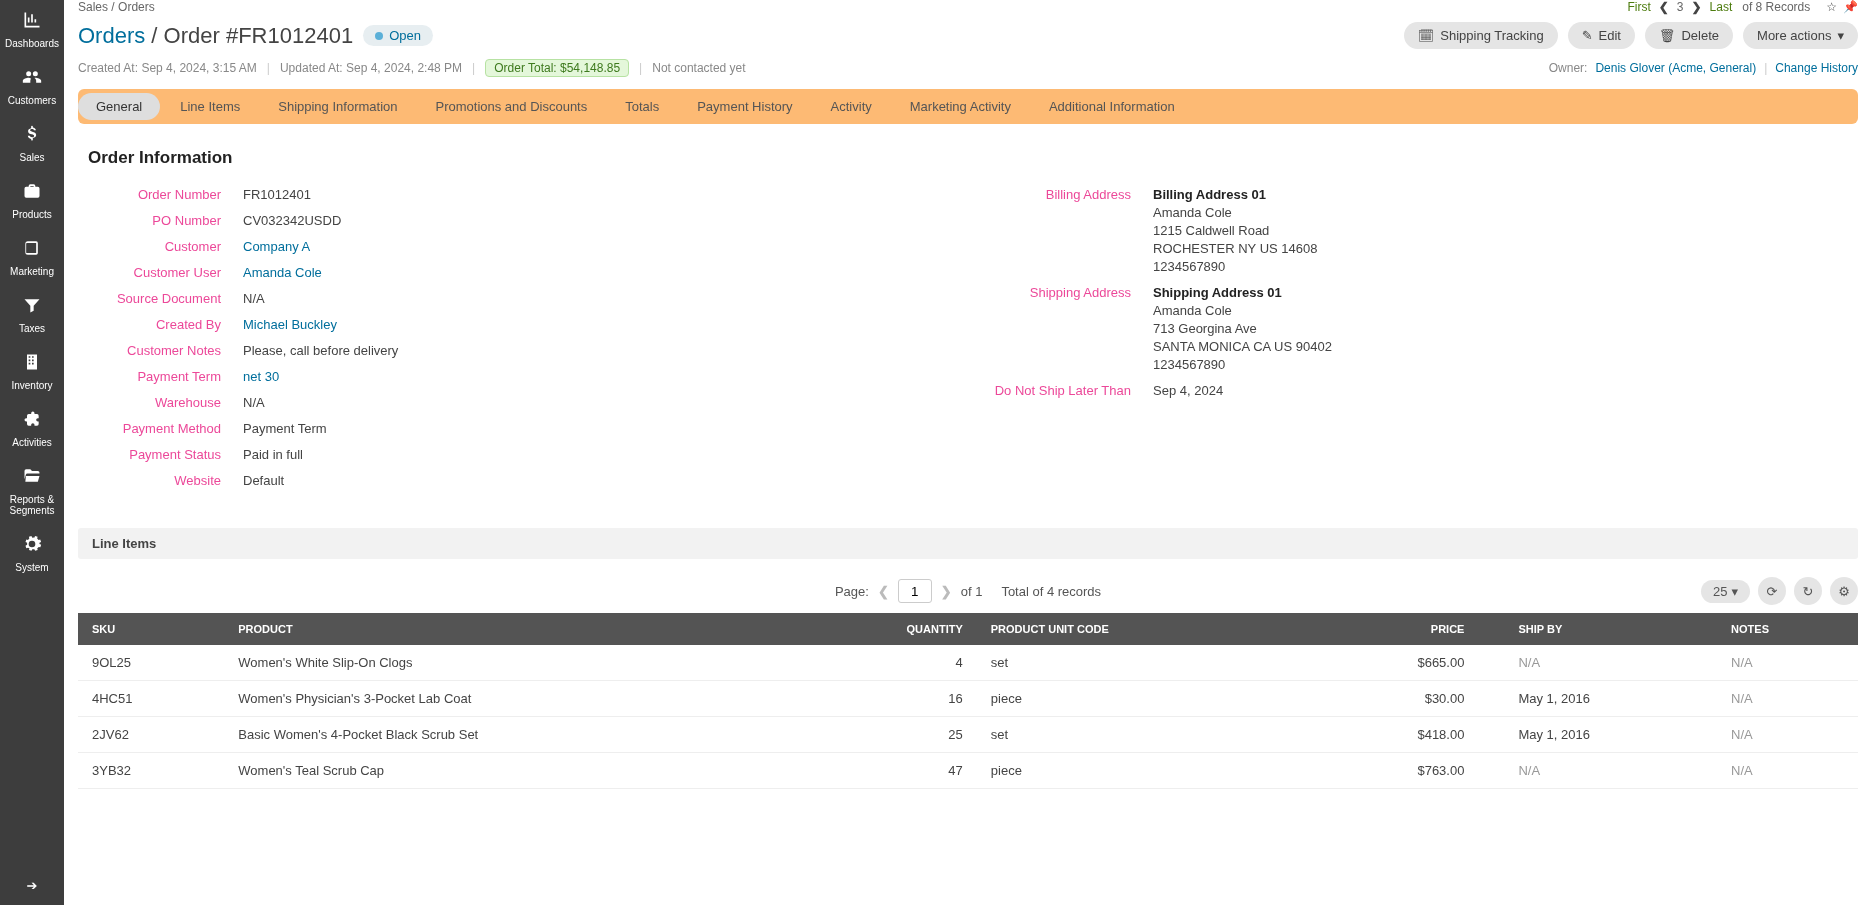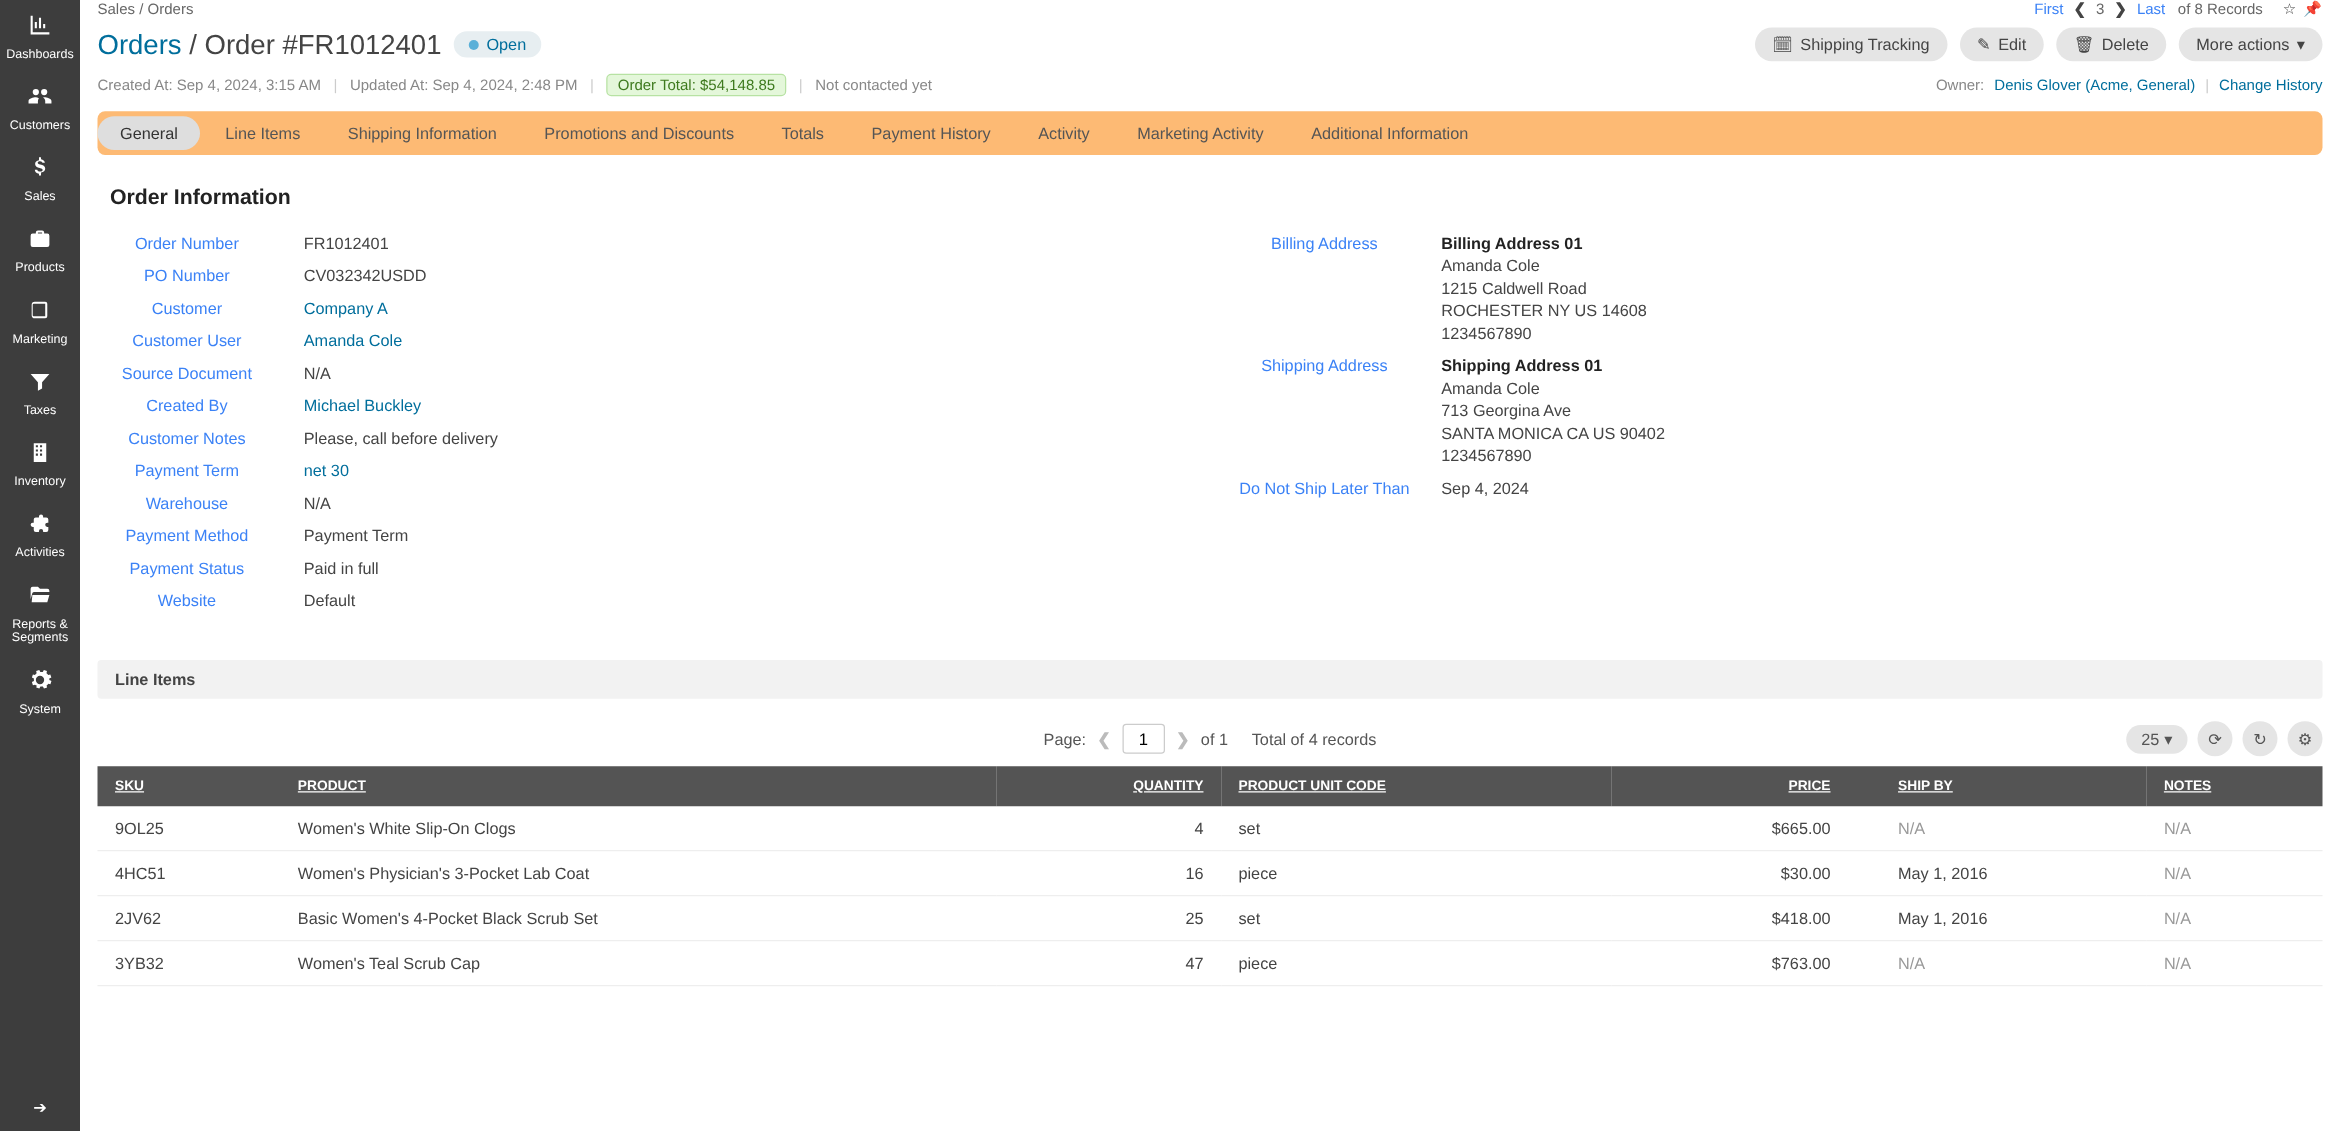--- a/index.html
+++ b/index.html
@@ -11,21 +11,21 @@
   .sidebar-item .icon { font-size: 18px; margin-bottom: 3px; }
   .sidebar-item svg { width: 20px; height: 20px; fill: #fff; }
   .sidebar-toggle { margin-top: auto; width: 100%; padding: 12px 0; display: flex; justify-content: center; color: #fff; cursor: pointer; }
   
   
   .main { margin-left: 60px; padding: 0 18px 30px; }
   
   
   .crumb-row { display: flex; justify-content: space-between; align-items: center; padding: 0 0 4px; font-size: 12px; color: #666; }
   .crumb-row .nav { display: flex; align-items: center; gap: 6px; }
-  .crumb-row .nav a { color: #3b82f6; text-decoration: none; cursor: pointer; }
+  .crumb-row .nav a { color: #4d7c0f; text-decoration: none; cursor: pointer; }
   .crumb-row .chev { cursor: pointer; font-weight: bold; color: #444; padding: 0 2px; }
   .crumb-row .ico { cursor: pointer; color: #444; }
   
   
   .title-row { display: flex; justify-content: space-between; align-items: center; padding: 4px 0 10px; }
   .title-left { display: flex; align-items: center; gap: 10px; }
   .title-left h1 { font-size: 22px; font-weight: 400; color: #444; }
   .title-left h1 a { color: #006e9c; text-decoration: none; }
   .status-pill { display: inline-flex; align-items: center; gap: 6px; background: #e7eef1; border-radius: 12px; padding: 3px 12px; font-size: 13px; color: #006e9c; }
   .status-pill .dot { width: 8px; height: 8px; border-radius: 50%; background: #5bb0d8; }
@@ -45,40 +45,40 @@
   .tab { padding: 6px 18px; color: #555; cursor: pointer; border-radius: 16px; font-size: 13px; }
   .tab.active { background: #dedede; color: #333; }
   
   
   h2.section { font-size: 17px; font-weight: 700; color: #222; margin-bottom: 18px; }
   
   
   .info-two-col { display: flex; gap: 40px; margin-bottom: 30px; }
   .info-col { flex: 1; }
   .info-row { display: flex; margin-bottom: 8px; font-size: 13px; line-height: 18px; }
-  .info-row .lbl { width: 165px; text-align: center; color: #3b82f6; padding-right: 22px; flex-shrink: 0; }
+  .info-row .lbl { width: 165px; text-align: right; color: #ec4899; padding-right: 22px; flex-shrink: 0; }
   .info-row .val { color: #444; }
   .info-row .val a { color: #006e9c; text-decoration: none; }
   .info-row .val .bold { font-weight: 700; color: #222;}
   
   
   .sub-section-header { background: #f2f2f2; padding: 8px 14px; font-weight: 700; font-size: 13px; color: #444; border-radius: 3px; margin-bottom: 20px; }
   
   
   .grid-toolbar { display: flex; align-items: center; justify-content: center; position: relative; margin-bottom: 10px; font-size: 13px; color: #555; }
   .grid-toolbar .center { display: flex; align-items: center; gap: 5px; }
   .grid-toolbar input.pg { width: 34px; height: 24px; text-align: center; border: 1px solid #ccc; border-radius: 3px; }
   .grid-toolbar .pager-btn { cursor: pointer; color: #bbb; font-weight:bold; padding:0 4px; }
   .grid-toolbar .right { position: absolute; right: 0; display: flex; align-items: center; gap: 8px; }
   .pill-btn { background: #e5e5e5; border-radius: 14px; padding: 4px 12px; cursor: pointer; display:inline-flex; align-items:center; gap:4px; }
   .round-btn { width: 28px; height: 28px; border-radius: 50%; background: #e5e5e5; display: inline-flex; align-items: center; justify-content: center; cursor: pointer; }
   
   
   table.grid { width: 100%; border-collapse: collapse; font-size: 13px; }
-  table.grid thead th { background: #545454; color: #fff; font-weight: 700; text-align: left; padding: 10px 14px; font-size: 11px; text-decoration: underline; }
+  table.grid thead th { background: #545454; color: #fff; font-weight: 700; text-align: left; padding: 10px 14px; font-size: 11px; }
   table.grid thead th.r { text-align: right; }
   table.grid tbody td { padding: 10px 14px; border-bottom: 1px solid #eee; color: #444; }
   table.grid tbody td.r { text-align: right; }
   table.grid tbody td.muted { color: #999; }
 </style>
 </head>
 <body>
 
 <div class="sidebar">
   <div class="sidebar-item">

